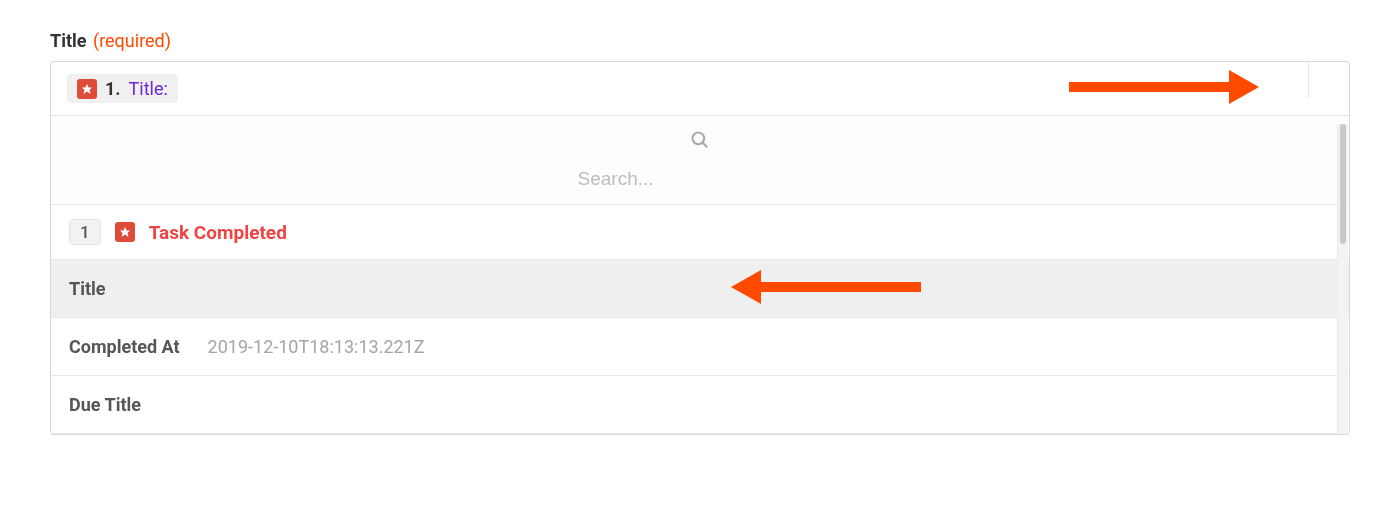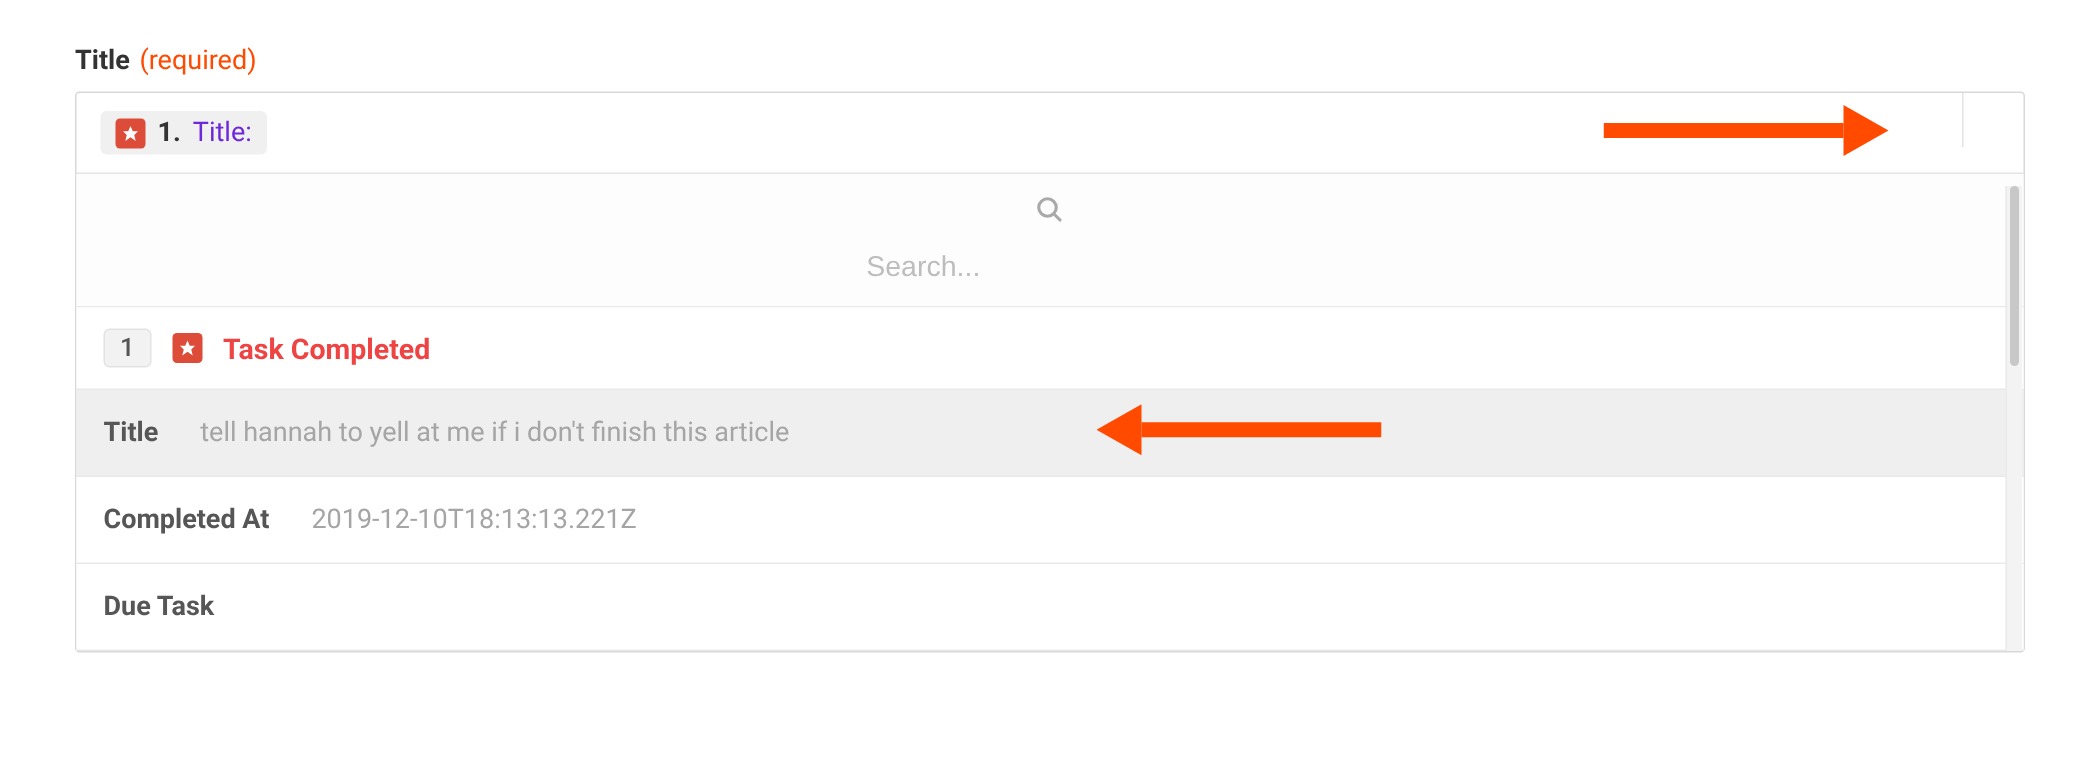--- a/index.html
+++ b/index.html
@@ -250,36 +250,35 @@
     <span class="wunderlist-icon">
       <svg viewBox="0 0 24 24" fill="white">
           <polygon points="12,2 15,9 22,9 17,14 19,22 12,17 5,22 7,14 2,9 9,9"></polygon>
         </svg>
     </span>
     <span class="task-heading-label">Task Completed</span>
   </div>
 
   <div class="data-row highlighted">
     <span class="row-key">Title</span>
-    <span class="row-value">tell hannah to yell at me if i don't finish this article</span>
     <div class="annotation-arrow arrow-left">
       <svg width="190" height="34" viewBox="0 0 190 34">
         <polygon points="30,0 0,17 30,34" fill="#ff4a00"></polygon>
         <rect x="30" y="12" width="160" height="10" fill="#ff4a00"></rect>
       </svg>
     </div>
   </div>
 
   <div class="data-row">
     <span class="row-key">Completed At</span>
     <span class="row-value">2019-12-10T18:13:13.221Z</span>
   </div>
 
   <div class="data-row">
-    <span class="row-key">Due Task</span>
+    <span class="row-key">Due Title</span>
     <span class="row-value"></span>
   </div>
 
   <div class="scrollbar-track">
     <div class="scrollbar-thumb"></div>
   </div>
 
 </div>
 
 </body></html>

